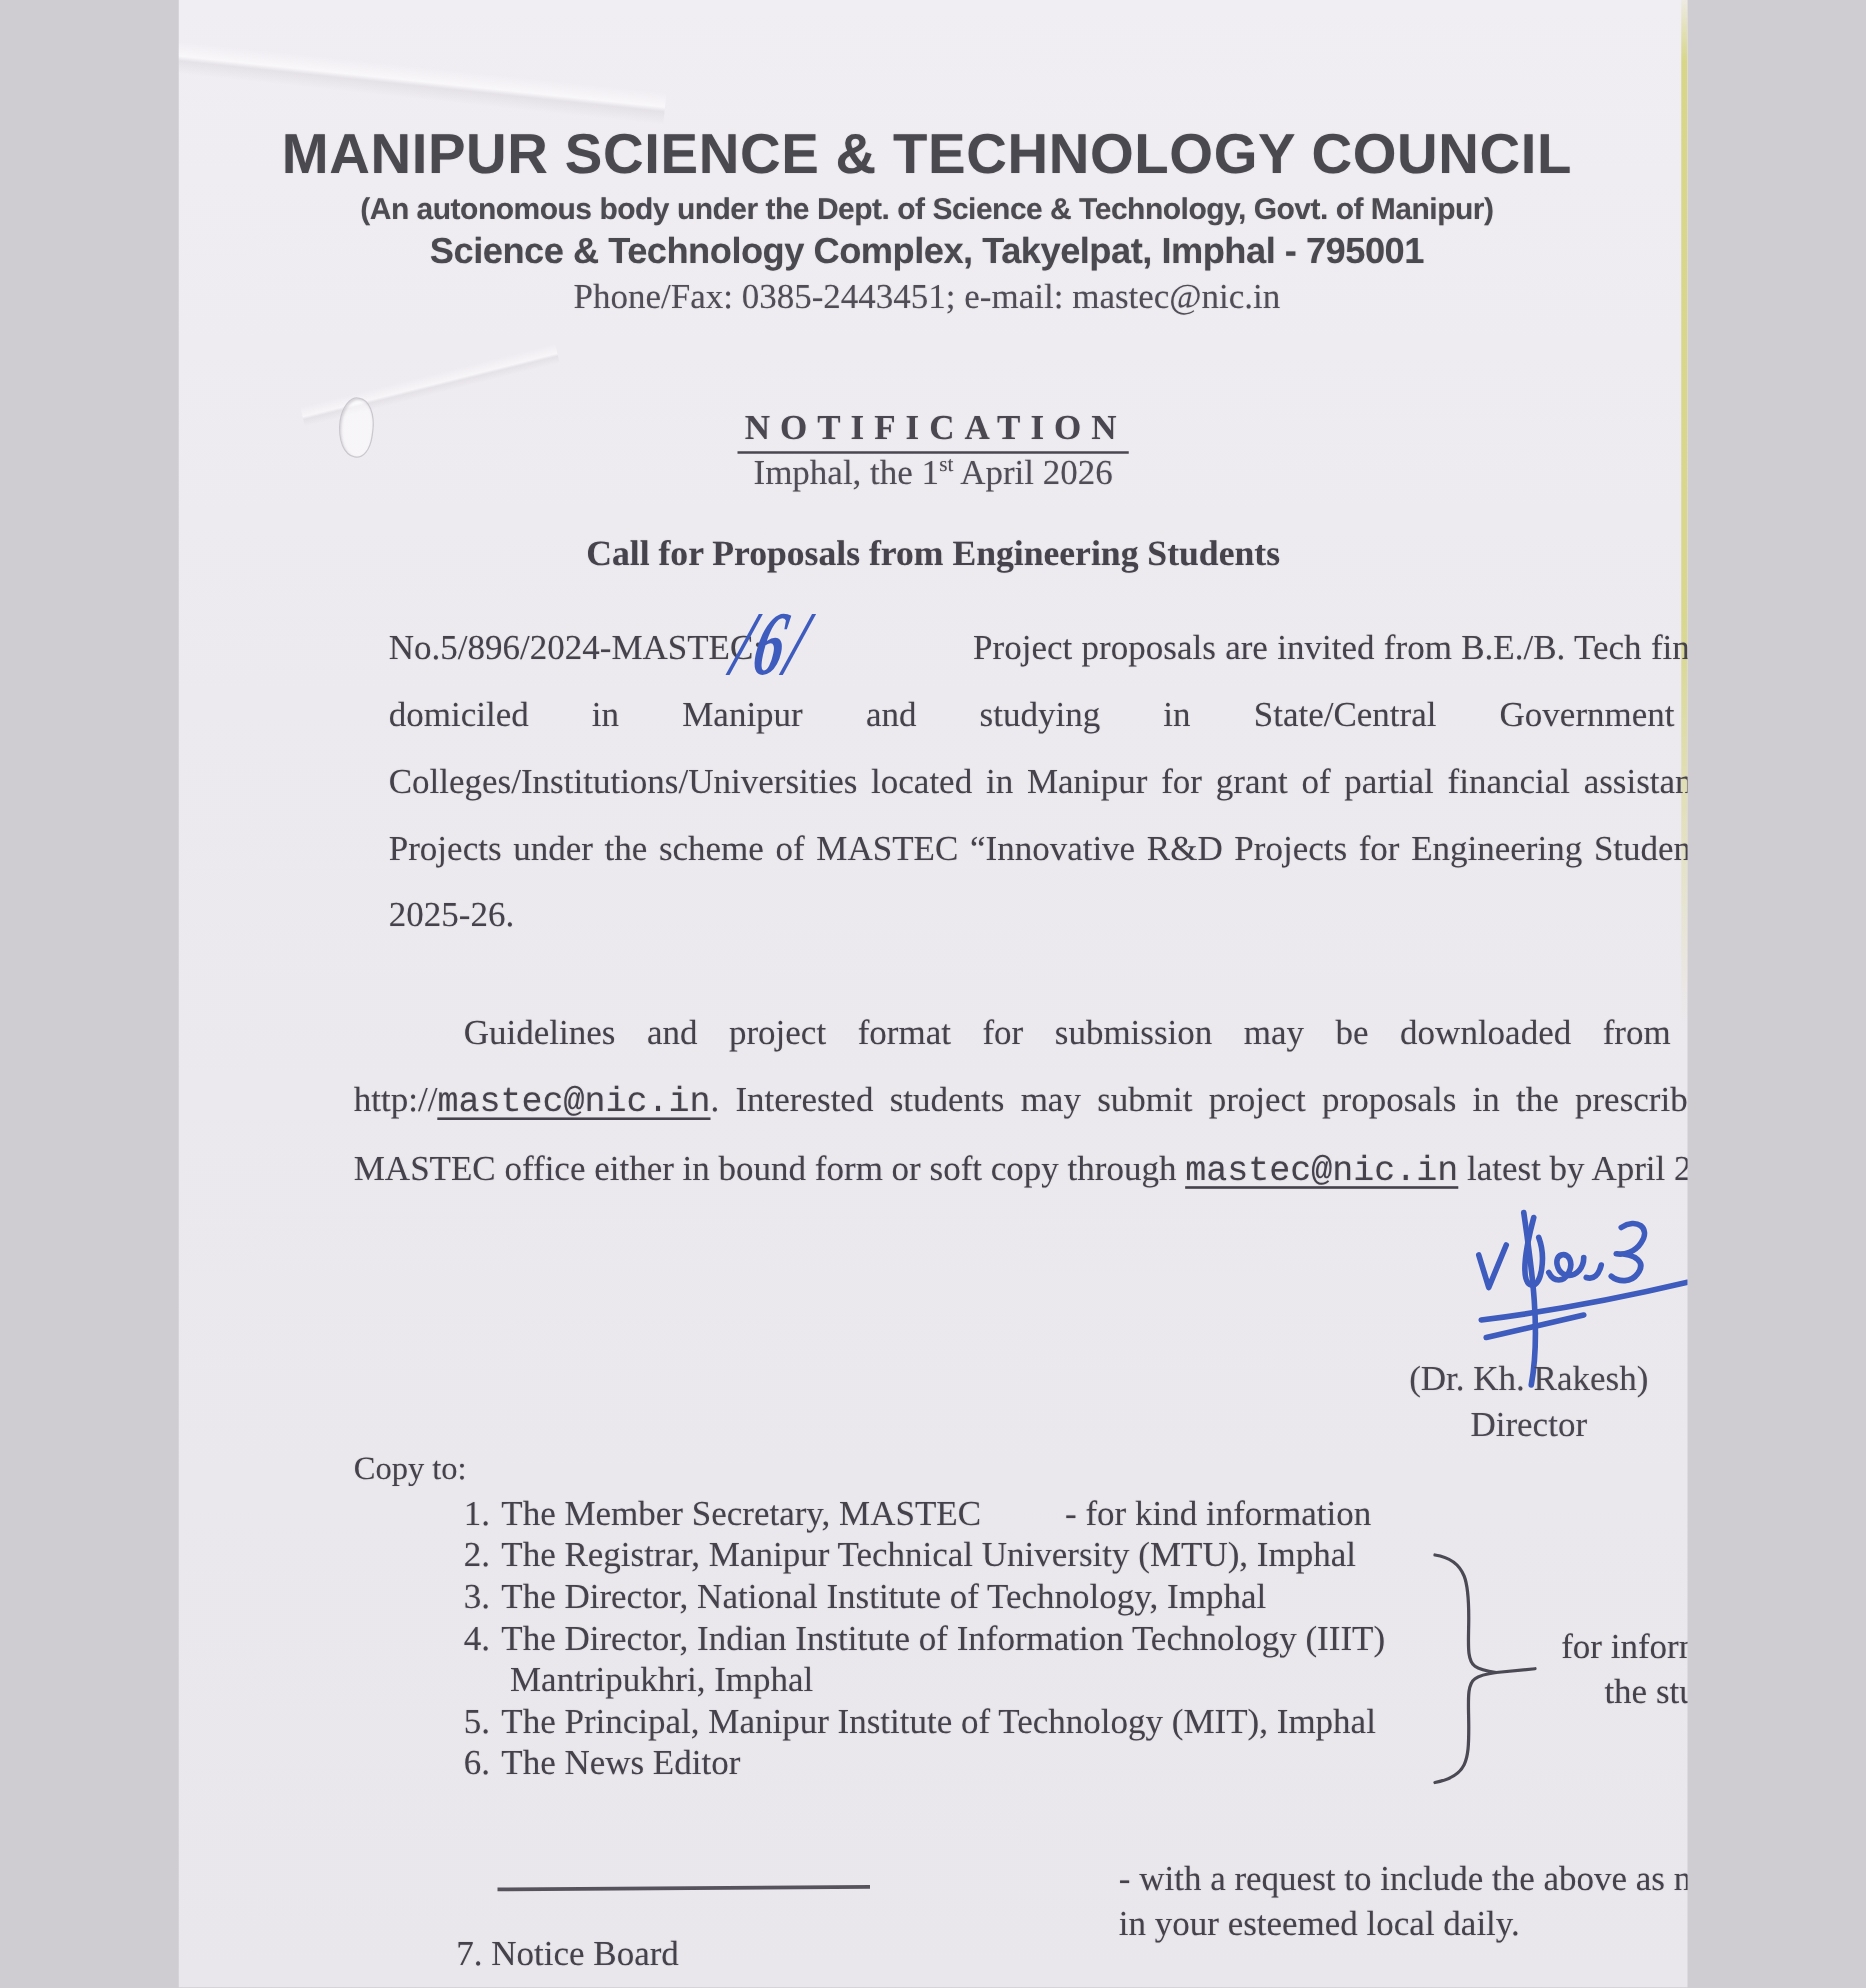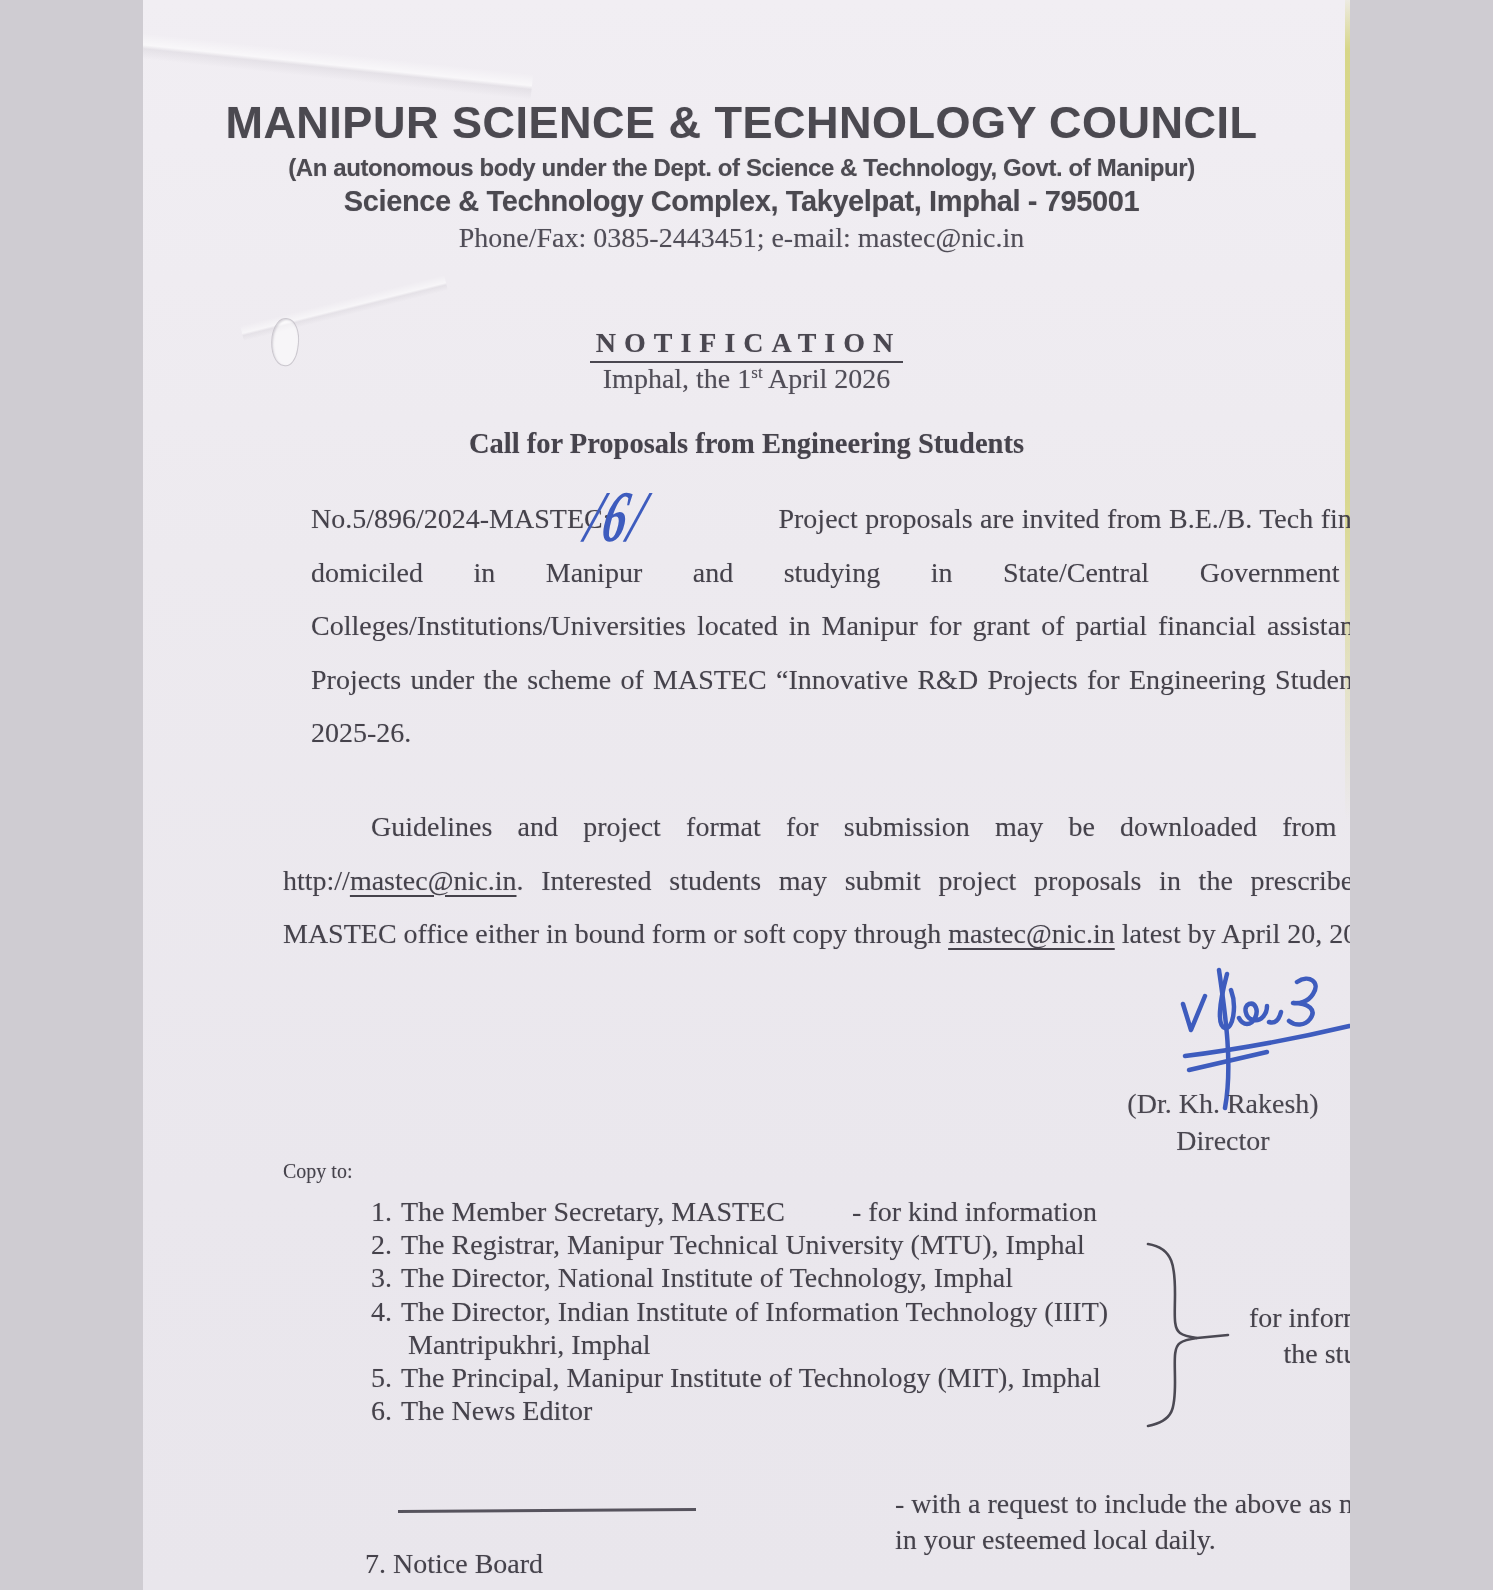--- a/index.html
+++ b/index.html
@@ -53,27 +53,27 @@
   .para2{top:800px;position:absolute;}
   .indent{display:inline-block;width:88px;}
   .refgap{display:inline-block;width:168px;}
   .hw-number{
     position:absolute;left:286px;top:-16px;
     color:var(--blue-ink);
     font-size:47px;font-style:italic;letter-spacing:3px;
     transform:skewX(-12deg) scaleY(1.55);transform-origin:top left;
     text-shadow:none;font-weight:bold;
   }
-  .u{ text-decoration:underline; text-underline-offset:5px; }
+  .u{ text-decoration:underline; text-underline-offset:5px;font-family:Liberation Mono, monospace; }
   
   .sig-svg{left:1012px;top:952px;}
   .sig-name{left:930px;top:1088px;width:300px;text-align:center;font-size:28px;color:#49464f;}
   .sig-title{left:930px;top:1125px;width:300px;text-align:center;font-size:28px;color:#49464f;}
   
-  .copy-label{left:140px;top:1160px;font-size:20px;color:var(--ink);}
+  .copy-label{left:140px;top:1160px;font-size:26px;color:var(--ink);}
   .copy-list{left:228px;top:1195px;width:884px;font-size:28px;line-height:33.2px;color:var(--ink);}
   .copy-item{position:relative;padding-left:37px;text-indent:-37px;}
   .copy-item .num{display:inline-block;text-indent:0;width:30px;}
   .copy-note{position:absolute;left:518px;top:0;white-space:nowrap;}
   .brace-svg{left:997px;top:1238px;}
   .brace-note{left:1088px;top:1300px;width:238px;text-align:center;font-size:28px;line-height:36px;color:var(--ink);}
   .news-note{left:752px;top:1486px;width:586px;font-size:28px;line-height:36px;color:var(--ink);}
   .blank-rule{left:255px;top:1509px;width:298px;height:2.5px;background:#56535d;transform:rotate(-.4deg);}
   .item7{left:222px;top:1548px;font-size:28px;color:var(--ink);}
   svg{display:block;}

